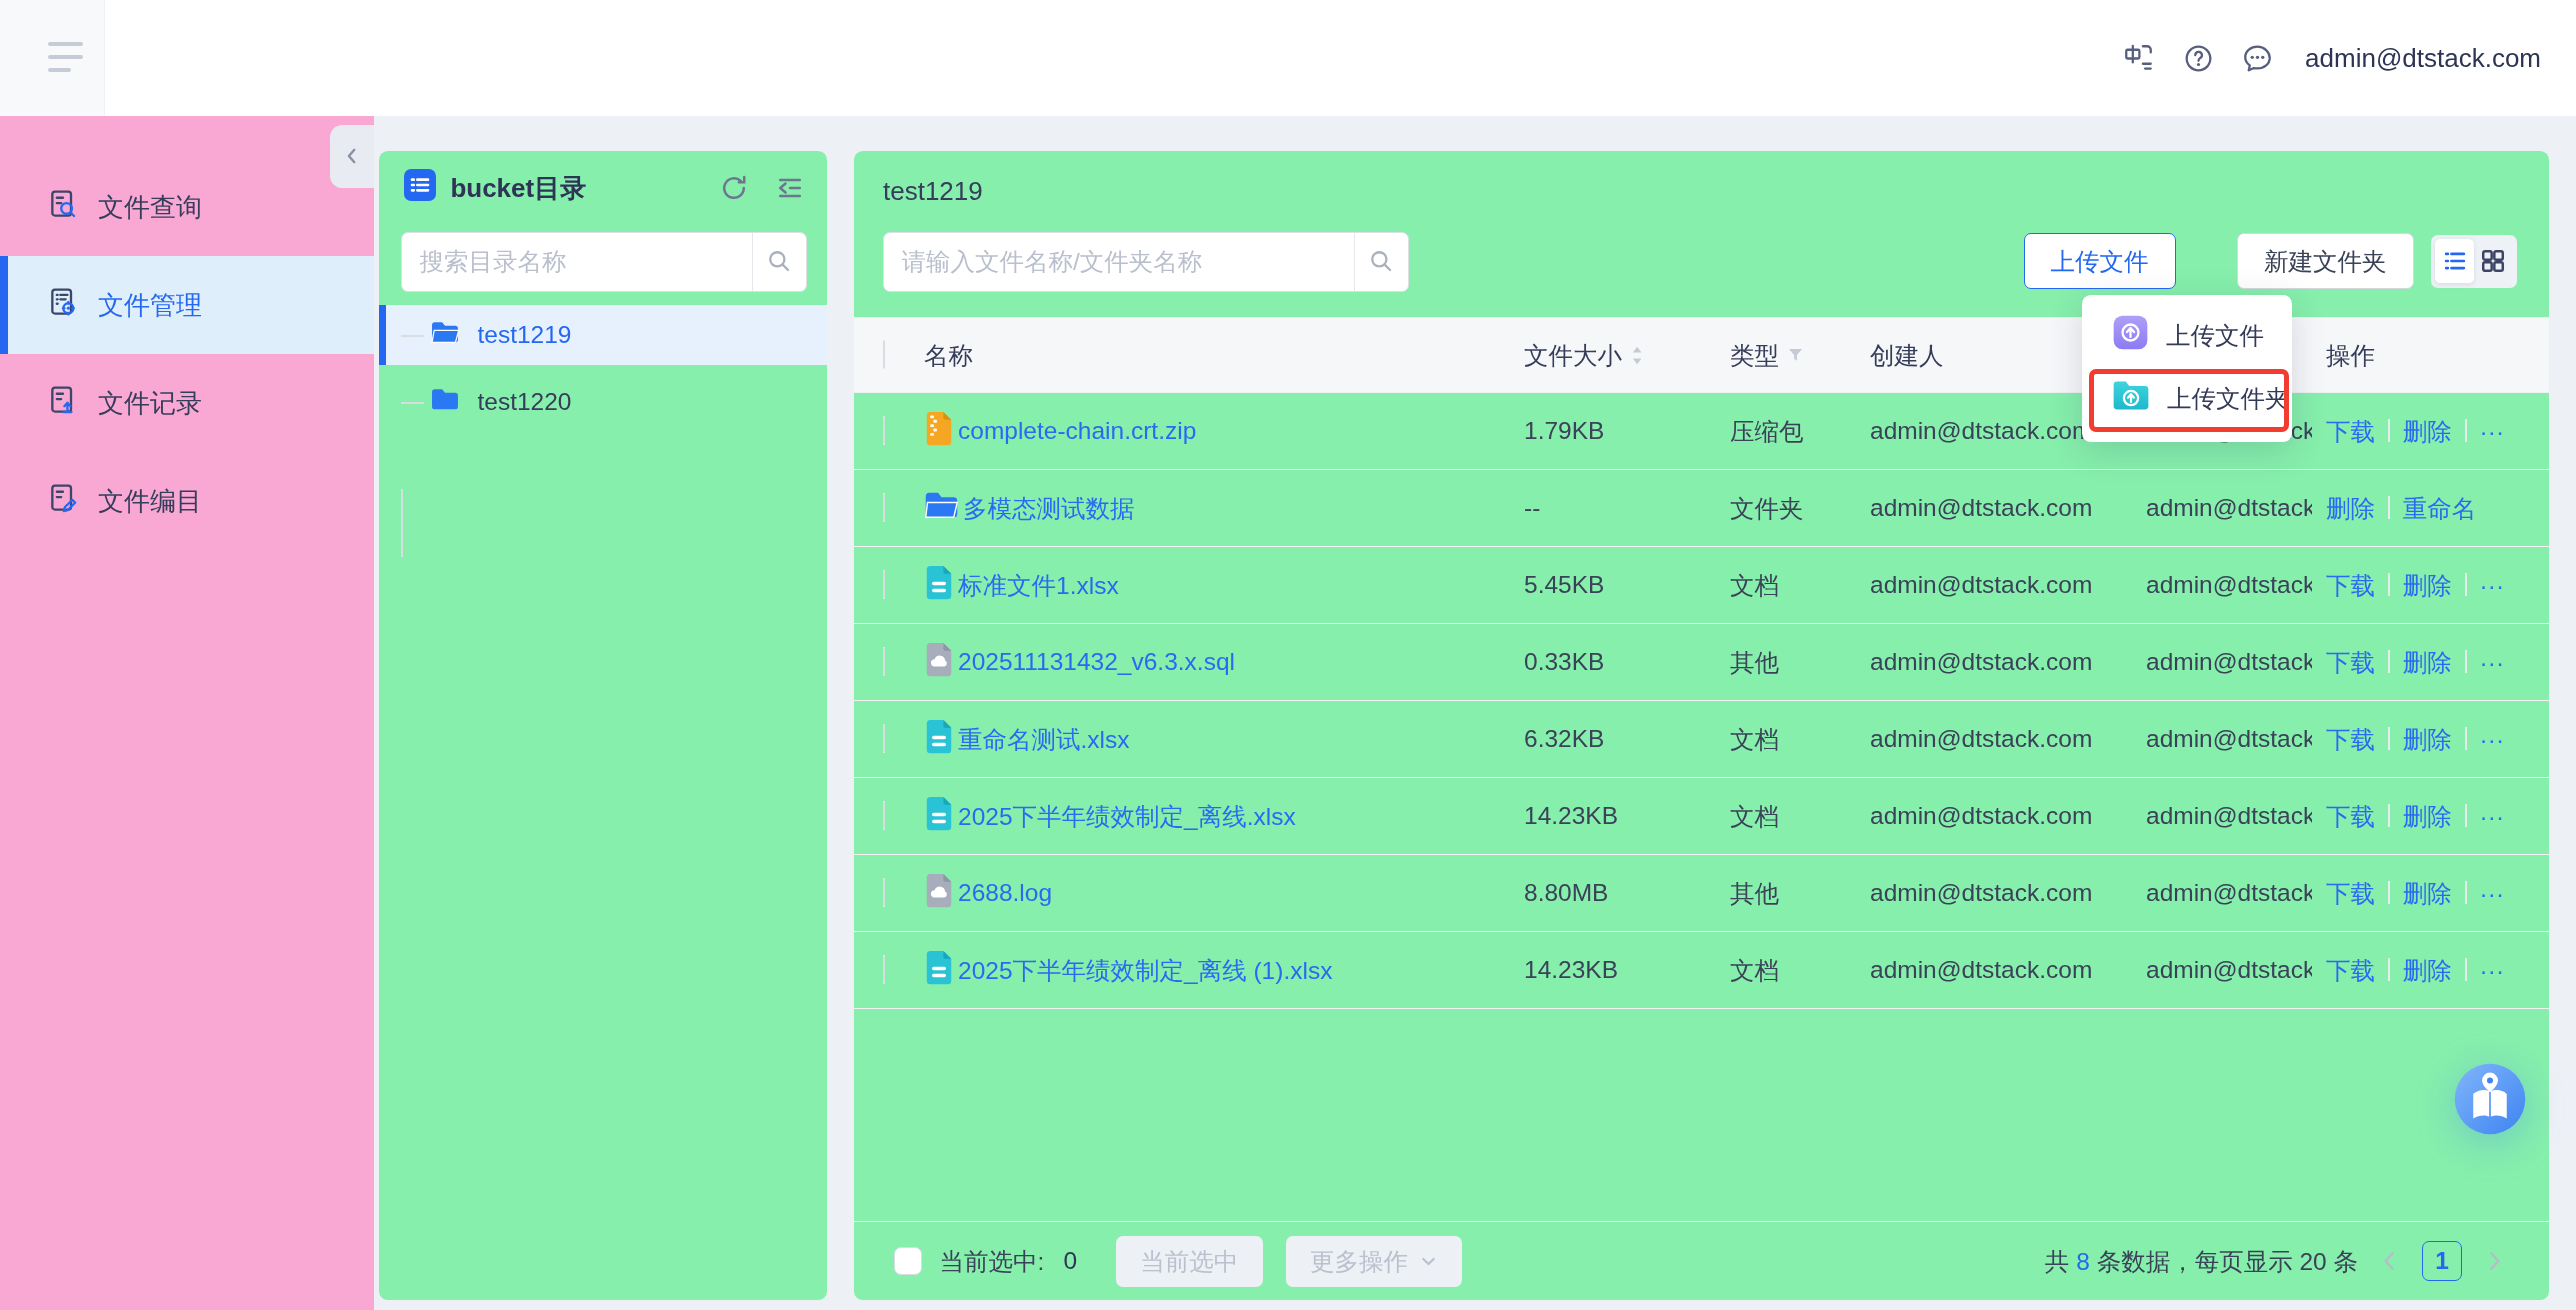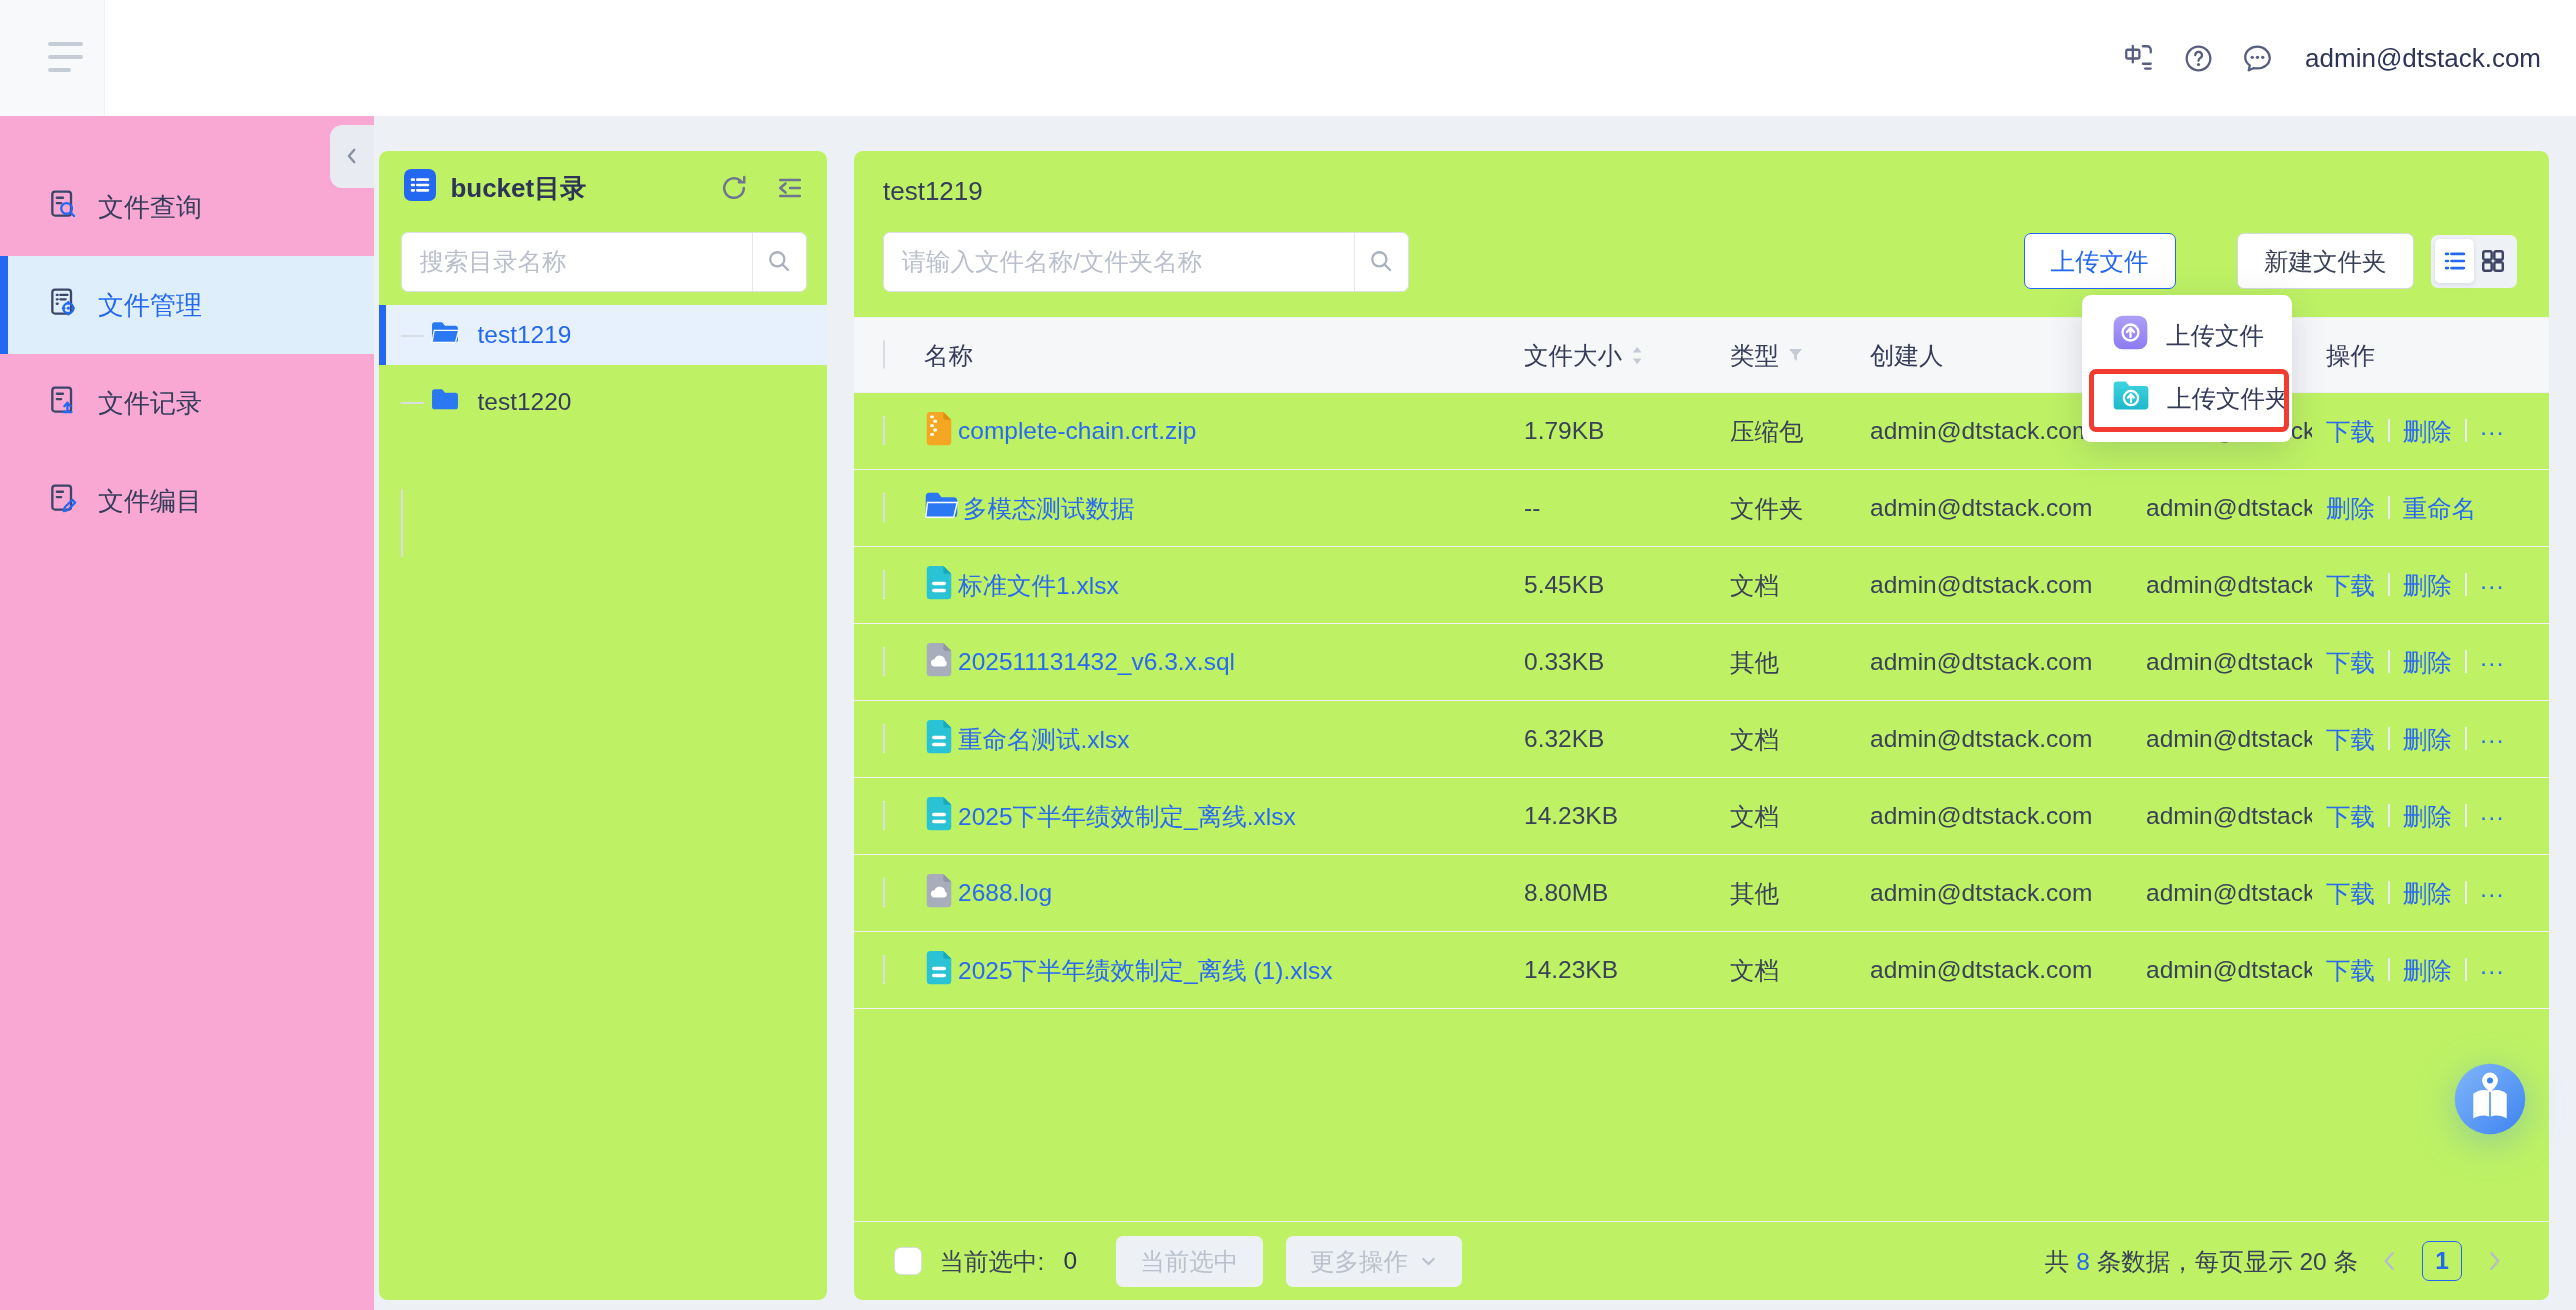--- a/index.html
+++ b/index.html
@@ -20,21 +20,21 @@
   .nav-ico { width:35px; height:35px; cursor:pointer; }
   #user-email { font-size:26px; color:#2E3456; margin-left:5.3px; }
 
   
   #app-sidebar { position:absolute; left:0; top:116px; width:374px; height:1195px; background:#f9a8d4; z-index:5; }
   .side-item { position:relative; height:98px; display:flex; align-items:center; gap:19px; padding-left:47px; font-size:26px; color:#363D5A; cursor:pointer; }
   .side-item.active { background:#DFEEFB; color:#2468F2; font-weight:500; }
   .side-item.active::before { content:""; position:absolute; left:0; top:0; bottom:0; width:8px; background:#2468F2; }
   #side-collapse { position:absolute; right:0; top:8.8px; width:44px; height:63px; background:#E8EBF1; border-radius:12.3px 0 0 12.3px; display:flex; align-items:center; justify-content:center; cursor:pointer; }
 
-  .card { position:absolute; background:#bef264; border-radius:8.8px; }
+  .card { position:absolute; background:#86efac; border-radius:8.8px; }
 
   
   #bucket-card { left:379px; top:151px; width:448px; height:1149px; }
   #bucket-head { position:absolute; left:25.4px; top:17.5px; right:21px; height:39px; display:flex; align-items:center; }
   #bucket-title { font-size:26px; font-weight:bold; color:#2E3456; margin-left:14px; }
   #bucket-head .spacer { flex:1; }
   .panel-ico { width:32px; height:32px; cursor:pointer; }
   .search-box { position:absolute; height:60px; border:1.8px solid #DCE0E6; border-radius:7px; background:#fff; display:flex; align-items:stretch; overflow:hidden; }
   .search-box input { flex:1; border:0; outline:none; padding:0 17.5px; font-size:24.5px; color:#3A4258; font-family:inherit; background:transparent; }
   .search-box input::placeholder { color:#B9BFCC; }

